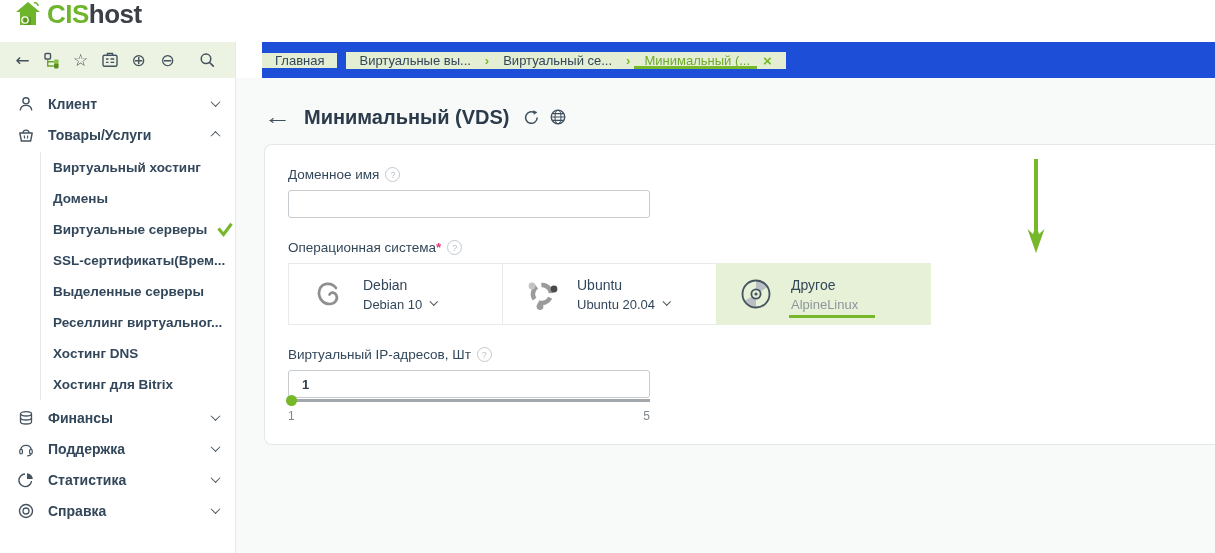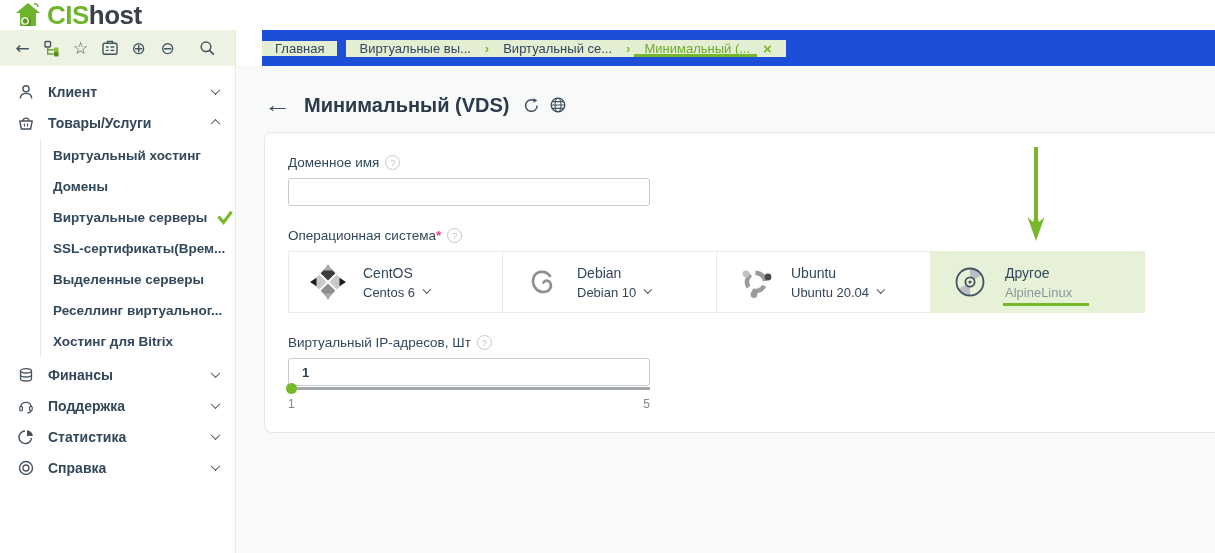--- a/index.html
+++ b/index.html
@@ -4,21 +4,21 @@
 <style>
   * { box-sizing: border-box; margin: 0; padding: 0; }
   html,body { width:1215px; height:553px; }
   body {
     font-family: "Liberation Sans", "DejaVu Sans", sans-serif;
     background:#fff; overflow:hidden; color:#33475b;
   }
   .app { width:1215px; height:553px; display:flex; flex-direction:column; }
 
   
-  .topbar { height:30px; flex:none; display:flex; align-items:center; padding-left:14px; background:#fff; }
+  .topbar { height:42px; flex:none; display:flex; align-items:flex-start; padding-left:14px; background:#fff; }
   .logo { display:flex; align-items:center; gap:5px; cursor:pointer; }
   .logo-text { font-size:26px; font-weight:bold; letter-spacing:-0.5px; line-height:1; }
   .logo-green { color:#6fb52c; }
   .logo-dark  { color:#3b4046; }
 
   
   .row { flex:1; display:flex; min-height:0; }
   .left-col { width:236px; flex:none; display:flex; flex-direction:column; border-right:1px solid #e7e9ea; background:#fff; }
 
   .toolbar { height:36px; flex:none; background:#ecf3e2; display:flex; align-items:center; padding:0 8px; }
@@ -195,20 +195,23 @@
             </span>
           </div>
           <div class="sub-item">
               <span>SSL-сертификаты(Врем...</span>
             </div>
           <div class="sub-item">
               <span>Выделенные серверы</span>
             </div>
           <div class="sub-item">
               <span>Реселлинг виртуальног...</span>
+            </div>
+          <div class="sub-item">
+              <span>Хостинг DNS</span>
             </div>
           <div class="sub-item">
               <span>Хостинг для Bitrix</span>
             </div>
         </div>
 
         <div class="side-item">
           <span class="side-icon">
             <svg width="18" height="18" viewBox="0 0 18 18">
               <ellipse cx="9" cy="4.8" rx="5.5" ry="2.2" fill="none" stroke="#44535f" stroke-width="1.3"></ellipse>
@@ -320,43 +323,20 @@
 
           <div class="section-gap"></div>
 
           <div class="field-label">
             <span><span>Операционная система</span><span class="req">*</span></span>
             <span class="help">?</span>
           </div>
 
           <div class="os-row">
 
-            <div class="os-card">
-              <span class="os-icon">
-                <svg width="40" height="40" viewBox="0 0 40 40">
-                  <g transform="rotate(45 20 20)">
-                    <rect x="8.5" y="8.5" width="10.5" height="10.5" fill="#3c3c3c"></rect>
-                    <rect x="21" y="8.5" width="10.5" height="10.5" fill="#c9c9c9"></rect>
-                    <rect x="8.5" y="21" width="10.5" height="10.5" fill="#c9c9c9"></rect>
-                    <rect x="21" y="21" width="10.5" height="10.5" fill="#8f8f8f"></rect>
-                  </g>
-                  <path d="M2 20 L8.5 15.8 L8.5 24.2 Z" fill="#1e1e1e"></path>
-                  <path d="M38 20 L31.5 15.8 L31.5 24.2 Z" fill="#1e1e1e"></path>
-                  <path d="M20 2 L15.8 8.5 L24.2 8.5 Z" fill="#ababab"></path>
-                  <path d="M20 38 L15.8 31.5 L24.2 31.5 Z" fill="#ababab"></path>
-                </svg>
-              </span>
-              <span>
-                <div class="os-title">CentOS</div>
-                <div class="os-sub">
-                    <span>Centos 6</span>
-                    <span class="chev down"></span>
-                  </div>
-              </span>
-            </div>
 
             <div class="os-card">
               <span class="os-icon">
                 <svg width="36" height="36" viewBox="0 0 36 36">
                   <path d="M26 12 C21.5 5.5 11.5 7 9.5 14 C7.5 21 12.5 28 19.5 28 C25 28 28 23.5 26.5 19.5 C25.3 16.3 21 15.5 19.5 18.5" fill="none" stroke="#8f8f8f" stroke-width="2.7" stroke-linecap="round"></path>
                 </svg>
               </span>
               <span>
                 <div class="os-title">Debian</div>
                 <div class="os-sub">

